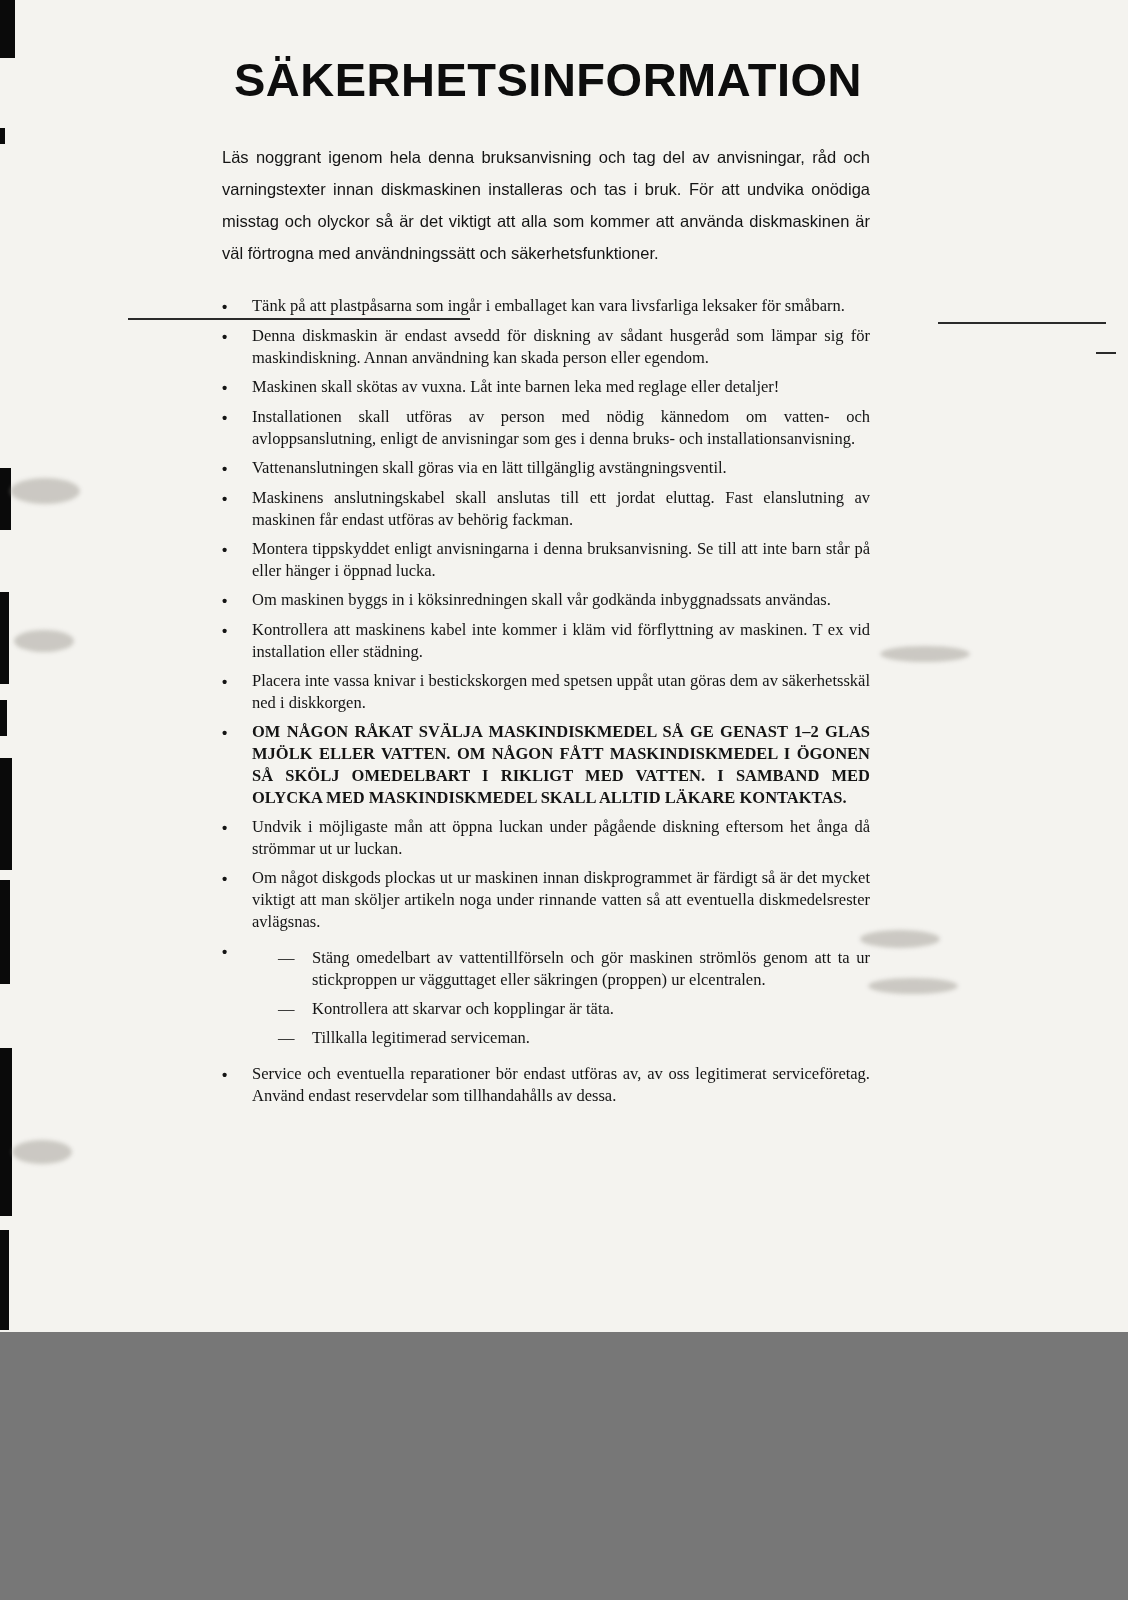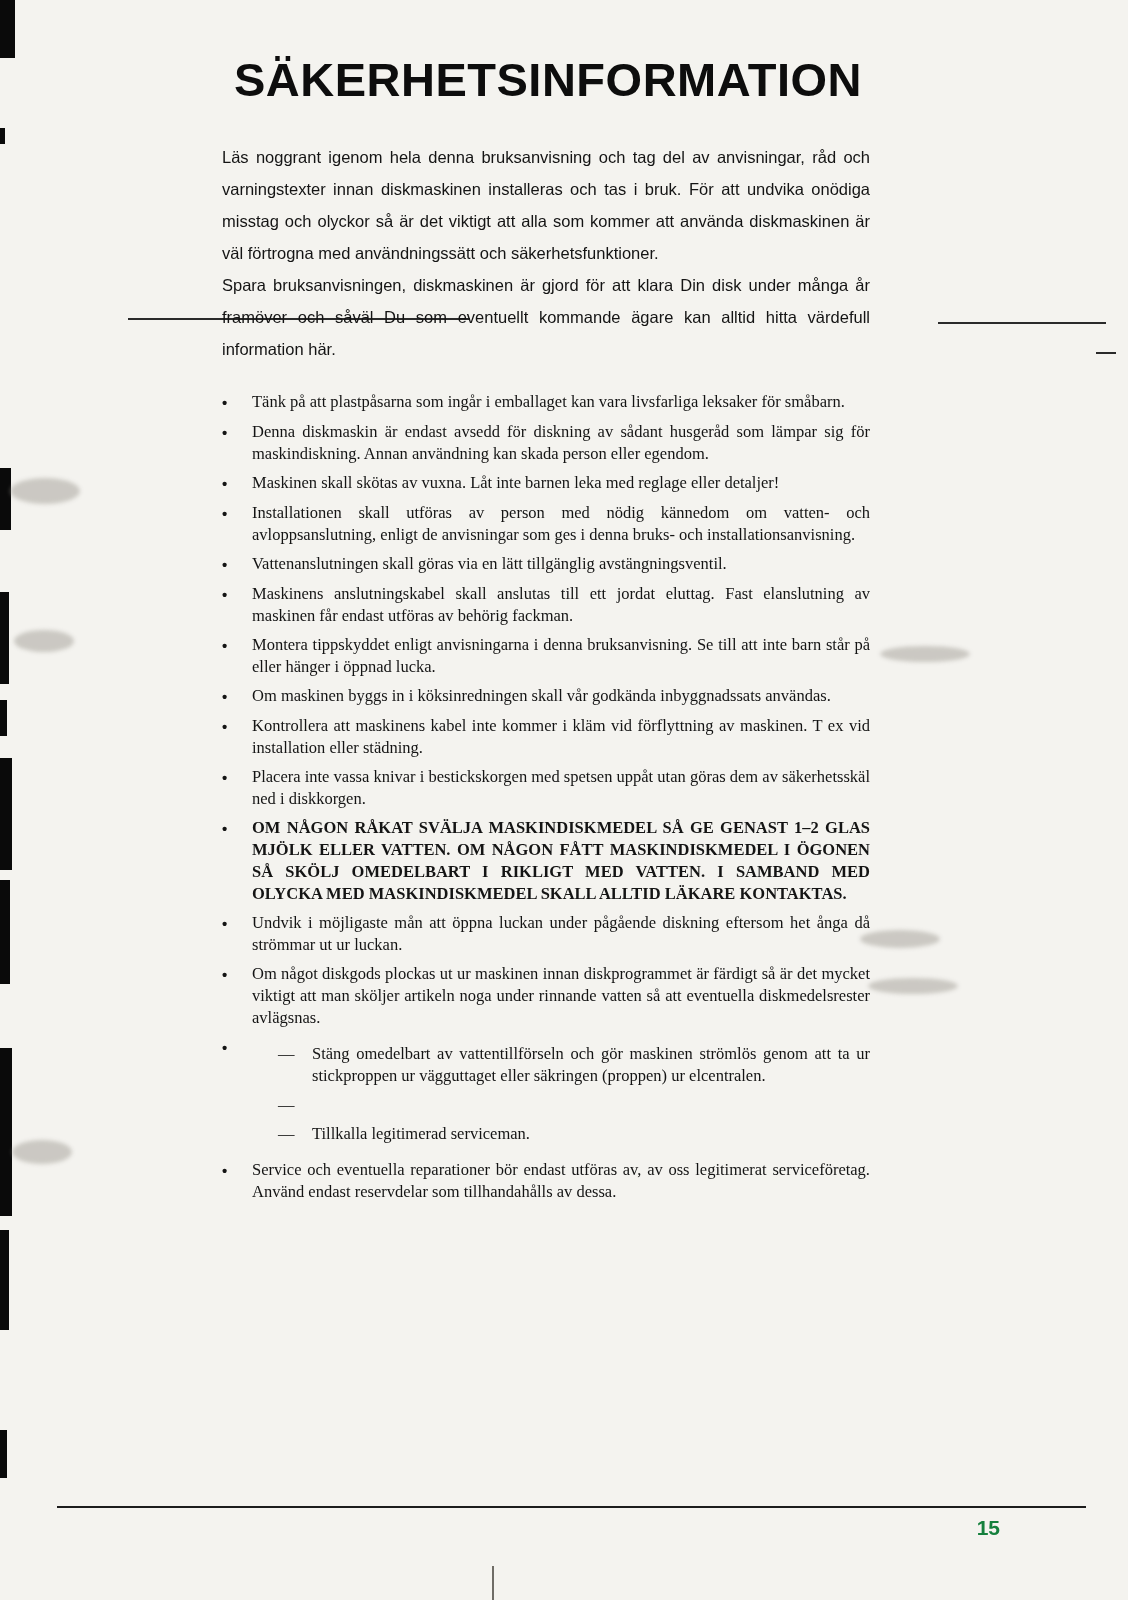--- a/index.html
+++ b/index.html
@@ -1,19 +1,19 @@
 <!DOCTYPE html>
 <html><head>
 <meta charset="utf-8">
 <style>
   * { margin:0; padding:0; box-sizing:border-box; }
   html,body { background:#777; }
   .page {
     position:relative;
-    width:1128px; height:1600px;
+    width:1128px; height:1332px;
     margin:0 auto;
     background:#f4f3ef;
     overflow:hidden;
     font-family:"Liberation Sans", sans-serif;
     color:#141414;
   }
   .content {
     position:absolute;
     left:222px; top:52px;
     width:648px;
@@ -116,21 +116,20 @@
 
   <div class="scanline" style="left:128px;top:318px;width:342px;"></div>
   <div class="scanline" style="left:938px;top:322px;width:168px;"></div>
   <div class="scanline" style="left:1096px;top:352px;width:20px;"></div>
 
   <div class="content">
     <h1 class="doc-title">SÄKERHETSINFORMATION</h1>
 
     <div class="intro">
       <p>Läs noggrant igenom hela denna bruksanvisning och tag del av anvisningar, råd och varningstexter innan diskmaskinen installeras och tas i bruk. För att undvika onödiga misstag och olyckor så är det viktigt att alla som kommer att använda diskmaskinen är väl förtrogna med användningssätt och säkerhetsfunktioner.</p>
-      <p>Spara bruksanvisningen, diskmaskinen är gjord för att klara Din disk under många år framöver och såväl Du som eventuellt kommande ägare kan alltid hitta värdefull information här.</p>
     </div>
 
     <div class="bullet-list">
         <div class="bullet">
           <span class="b-marker">•</span>
           <div class="b-body">
             <p>Tänk på att plastpåsarna som ingår i emballaget kan vara livsfarliga leksaker för småbarn.</p>
           </div>
         </div>
         <div class="bullet">
@@ -207,20 +206,21 @@
         </div>
         <div class="bullet">
           <span class="b-marker">•</span>
           <div class="b-body">
             <div class="dash">
               <span class="d-marker">—</span>
               <p>Stäng omedelbart av vattentillförseln och gör maskinen strömlös genom att ta ur stickproppen ur vägguttaget eller säkringen (proppen) ur elcentralen.</p>
             </div>
             <div class="dash">
               <span class="d-marker">—</span>
+              <p>Kontrollera att skarvar och kopplingar är täta.</p>
             </div>
             <div class="dash">
               <span class="d-marker">—</span>
               <p>Tillkalla legitimerad serviceman.</p>
             </div>
           </div>
         </div>
         <div class="bullet">
           <span class="b-marker">•</span>
           <div class="b-body">

